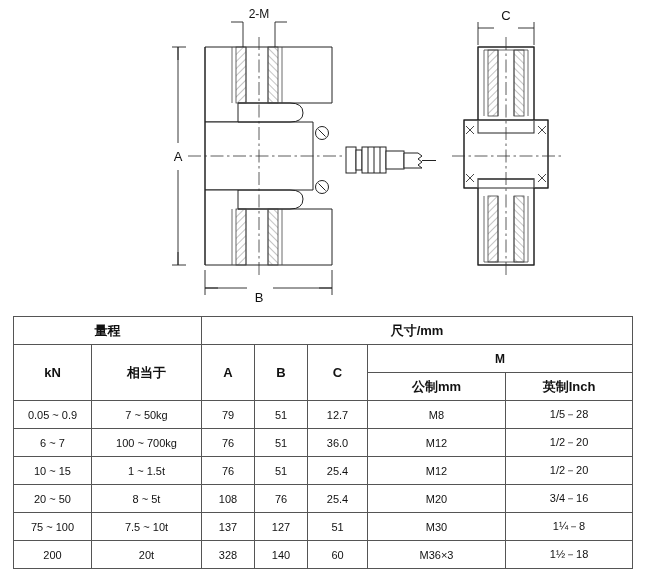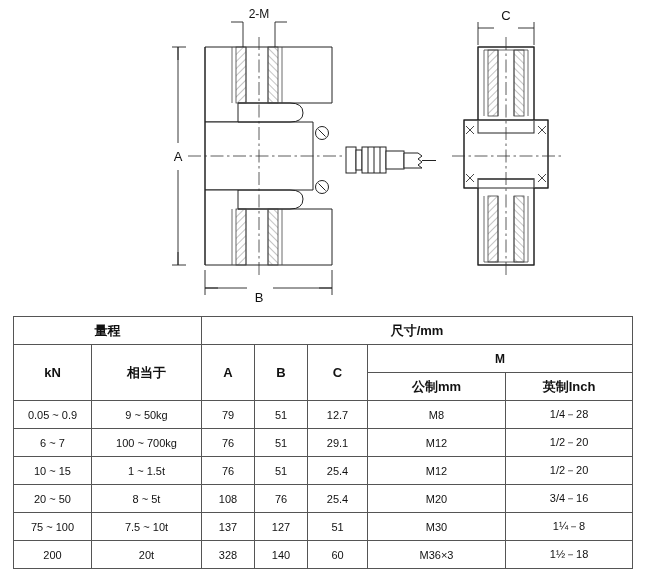--- a/index.html
+++ b/index.html
@@ -256,33 +256,33 @@
       <td class="subhdr" rowspan="2">C</td>
       <td class="m-hdr" colspan="2">M</td>
     </tr>
     <tr>
       <td class="subhdr">公制mm</td>
       <td class="subhdr">英制Inch</td>
     </tr>
 
     <tr>
       <td>0.05 ~ 0.9</td>
-      <td>9 ~ 50kg</td>
+      <td>7 ~ 50kg</td>
       <td>79</td>
       <td>51</td>
       <td>12.7</td>
       <td>M8</td>
-      <td>1/4－28</td>
+      <td>1/5－28</td>
     </tr>
     <tr>
       <td>6 ~ 7</td>
       <td>100 ~ 700kg</td>
       <td>76</td>
       <td>51</td>
-      <td>29.1</td>
+      <td>36.0</td>
       <td>M12</td>
       <td>1/2－20</td>
     </tr>
     <tr>
       <td>10 ~ 15</td>
       <td>1 ~ 1.5t</td>
       <td>76</td>
       <td>51</td>
       <td>25.4</td>
       <td>M12</td>

